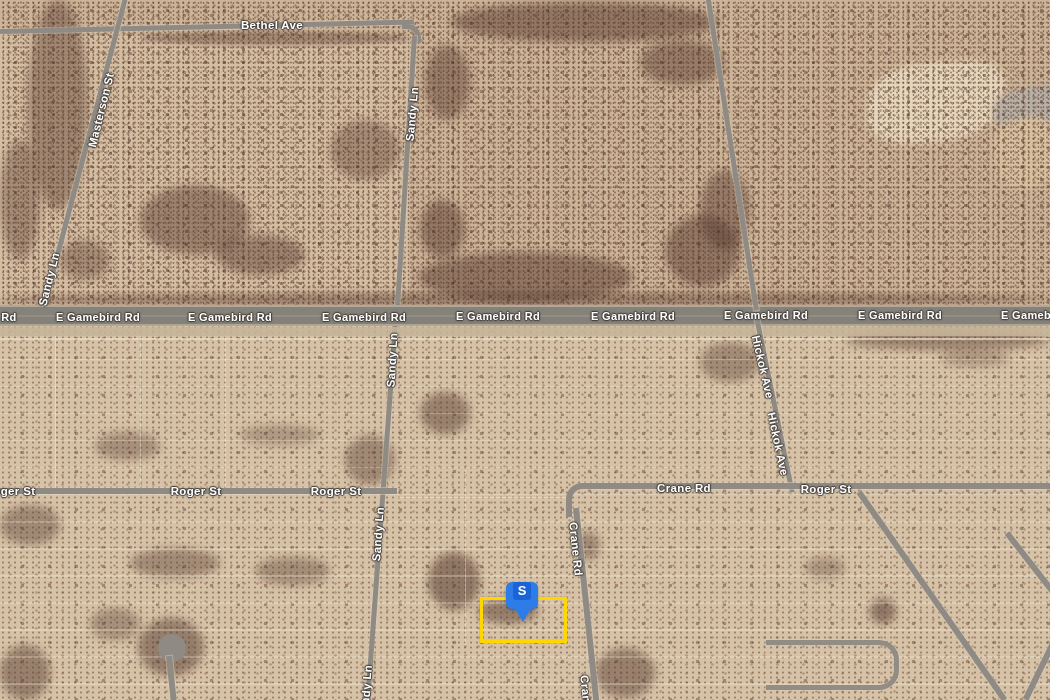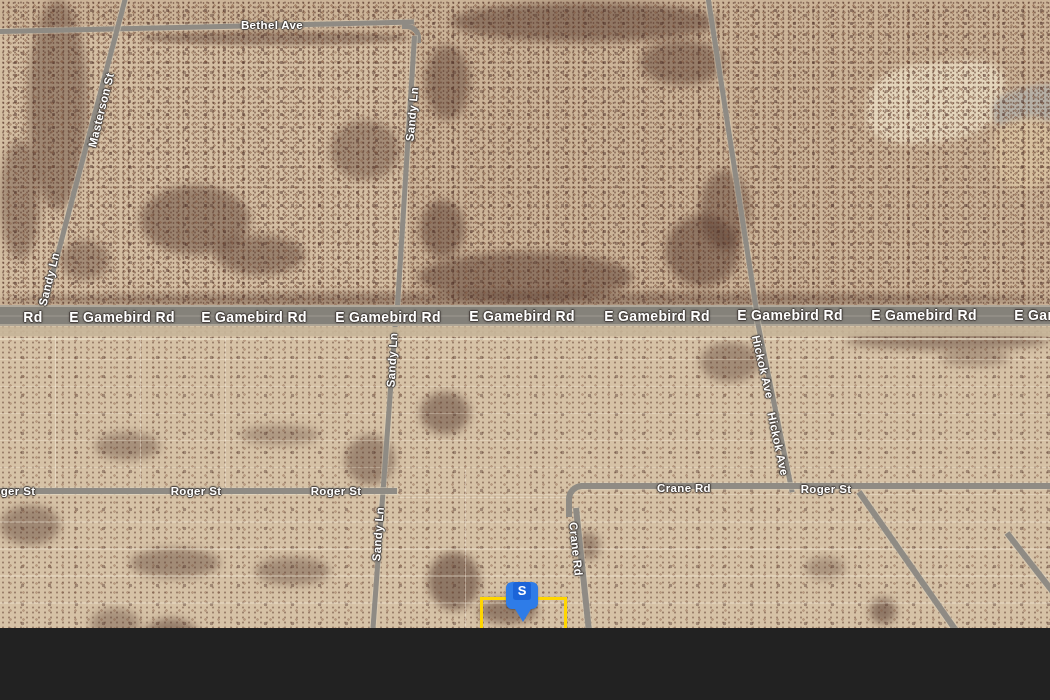--- a/index.html
+++ b/index.html
@@ -1,17 +1,17 @@
 <!DOCTYPE html>
 <html><head>
 <meta charset="utf-8">
 <style>
   html,body{margin:0;padding:0;background:#222;}
   #map-canvas{
-    position:relative;width:1050px;height:628px;overflow:hidden;
+    position:relative;width:1050px;height:700px;overflow:hidden;
     background:#d3bfa3;
     font-family:"Liberation Sans", sans-serif;
   }
   
   .tint{position:absolute;pointer-events:none;}
   .tint-top{left:0;top:0;width:1050px;height:306px;background:rgba(160,112,84,.13);}
   .tint-upperleft{left:0;top:36px;width:408px;height:262px;background:rgba(233,216,190,.28);}
   .tint-bottom{left:0;top:326px;width:1050px;height:374px;background:rgba(228,209,181,.20);}
   
   .v{position:absolute;background:#553a30;border-radius:50%;filter:blur(4px);}
@@ -44,21 +44,21 @@
   .gb-shoulder{position:absolute;left:0;top:327px;width:1050px;height:9px;background:rgba(198,180,152,.85);}
   .gb-track{position:absolute;left:0;top:338px;width:1050px;height:2px;background:rgba(235,223,202,.7);}
   .corner{position:absolute;background:transparent;}
   .hairpin{position:absolute;left:766px;top:640px;width:128px;height:40px;background:transparent;
     border:5px solid #918d85;border-left:none;border-radius:0 20px 20px 0;box-shadow:0 0 0 1px rgba(222,212,192,.35);}
   .bulb{position:absolute;left:158px;top:634px;width:28px;height:28px;border-radius:50%;background:#8f8b84;}
   
   .lbl{position:absolute;color:#fff;font-size:11.5px;font-weight:600;letter-spacing:.35px;white-space:nowrap;
     transform:translate(-50%,-50%) rotate(var(--r,0deg));z-index:30;
     text-shadow:-1px 0 1px rgba(66,60,56,.95),1px 0 1px rgba(66,60,56,.95),0 -1px 1px rgba(66,60,56,.95),0 1px 1px rgba(66,60,56,.95),0 0 3px rgba(66,60,56,.8);}
-  .lbl.big{font-size:14px;font-weight:700;margin-left:24px;}
+  .lbl.big{font-size:11px;font-weight:700;}
   
   .parcel{position:absolute;left:480px;top:597px;width:81px;height:40px;border:3px solid #ffd600;z-index:40;
     box-shadow:0 0 1px rgba(120,90,0,.4);}
   
   .pin{position:absolute;left:506px;top:578px;width:34px;z-index:50;}
   .pin-head{width:32px;height:27px;background:#2e7ce8;border-radius:6px;box-shadow:0 1px 2px rgba(40,40,40,.45);}
   .pin-inner{width:18px;height:18px;margin:4px auto 0;background:#1b64d8;border-radius:3px;
     color:#fff;font-size:13px;font-weight:700;text-align:center;line-height:18px;}
   .pin-tail{width:0;height:0;margin:0 auto;border-left:8px solid transparent;border-right:8px solid transparent;
     border-top:13px solid #2e7ce8;}

